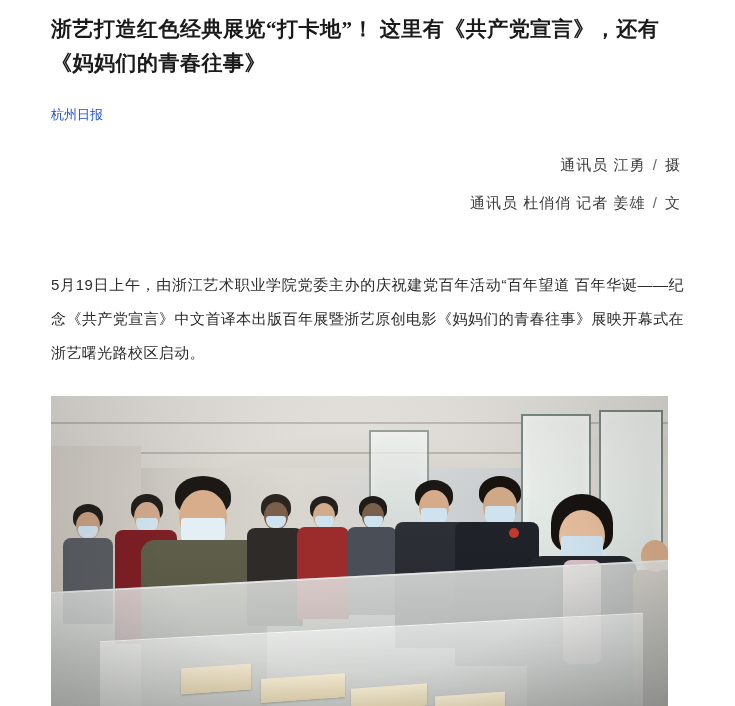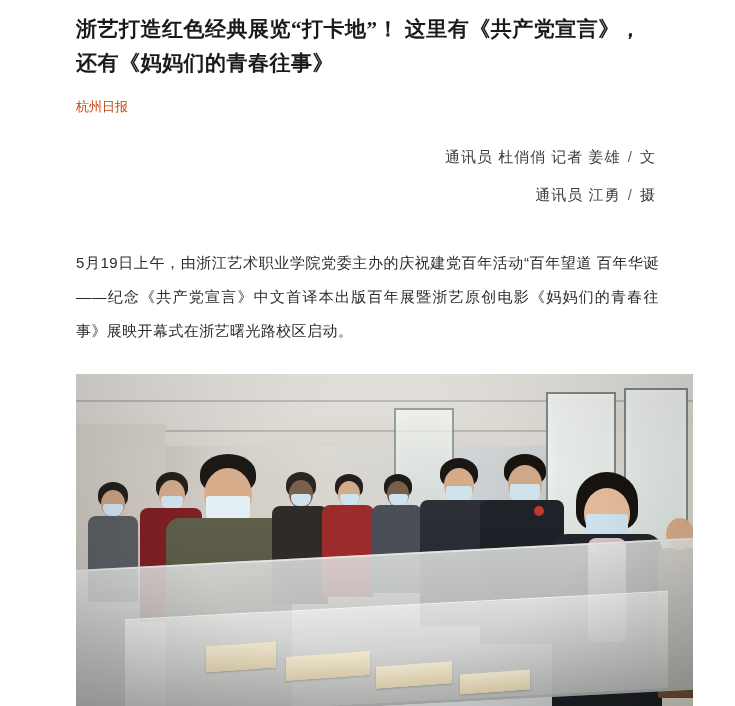--- a/index.html
+++ b/index.html
@@ -12,42 +12,43 @@
     background: #ffffff;
     font-family: "Liberation Sans", sans-serif;
     color: #222222;
     overflow: hidden;
   }
   .page {
     width: 735px;
     height: 706px;
     position: relative;
     box-sizing: border-box;
-    padding: 0 76px;
+    padding: 0 51px;
   }
   .headline {
     font-size: 21px;
     font-weight: bold;
     line-height: 34px;
     color: #1a1a1a;
     margin: 0;
     padding-top: 12px;
     letter-spacing: 0.5px;
     font-family: "Liberation Serif", serif;
   }
   .meta-row {
     margin-top: 18px;
     font-size: 13px;
     color: #8a8a8a;
     display: flex;
     align-items: center;
     gap: 22px;
   }
   .meta-source {
-    color: #c2410c;
+    color: #1d4ed8;
+    margin-top: 8px;
   }
   .meta-info {
     color: #8a8a8a;
     letter-spacing: 0.3px;
   }
   .byline {
     margin-top: 22px;
     text-align: right;
     font-size: 15px;
     color: #3d3d3d;
@@ -56,21 +57,21 @@
   }
   .byline .line {
     display: block;
     letter-spacing: 1px;
   }
   .byline .slash {
     color: #666;
     padding: 0 2px;
   }
   .body-text {
-    margin-top: 32px;
+    margin-top: 46px;
     font-size: 15px;
     line-height: 34px;
     color: #2b2b2b;
     text-align: justify;
     letter-spacing: 0.4px;
   }
   .figure {
     margin-top: 26px;
     width: 617px;
     height: 348px;
@@ -169,28 +170,28 @@
 <div class="page">
 
   <h1 class="headline">浙艺打造红色经典展览“打卡地”！ 这里有《共产党宣言》，还有《妈妈们的青春往事》</h1>
 
   <div class="meta-row">
     <span class="meta-source">杭州日报</span>
   </div>
 
   <div class="byline">
     <span class="line">
+      <span>通讯员 江勇</span>
+      <span class="slash">/</span>
+      <span>摄</span>
+    </span>
+    <span class="line">
       <span>通讯员 杜俏俏 记者 姜雄</span>
       <span class="slash">/</span>
       <span>文</span>
-    </span>
-    <span class="line">
-      <span>通讯员 江勇</span>
-      <span class="slash">/</span>
-      <span>摄</span>
     </span>
   </div>
 
   <p class="body-text">5月19日上午，由浙江艺术职业学院党委主办的庆祝建党百年活动“百年望道    百年华诞——纪念《共产党宣言》中文首译本出版百年展暨浙艺原创电影《妈妈们的青春往事》展映开幕式在浙艺曙光路校区启动。</p>
 
   <div class="figure">
     <div class="photo">
 
       <div class="ceiling"></div>
       <div class="ceiling-line" style="top:26px;"></div>

